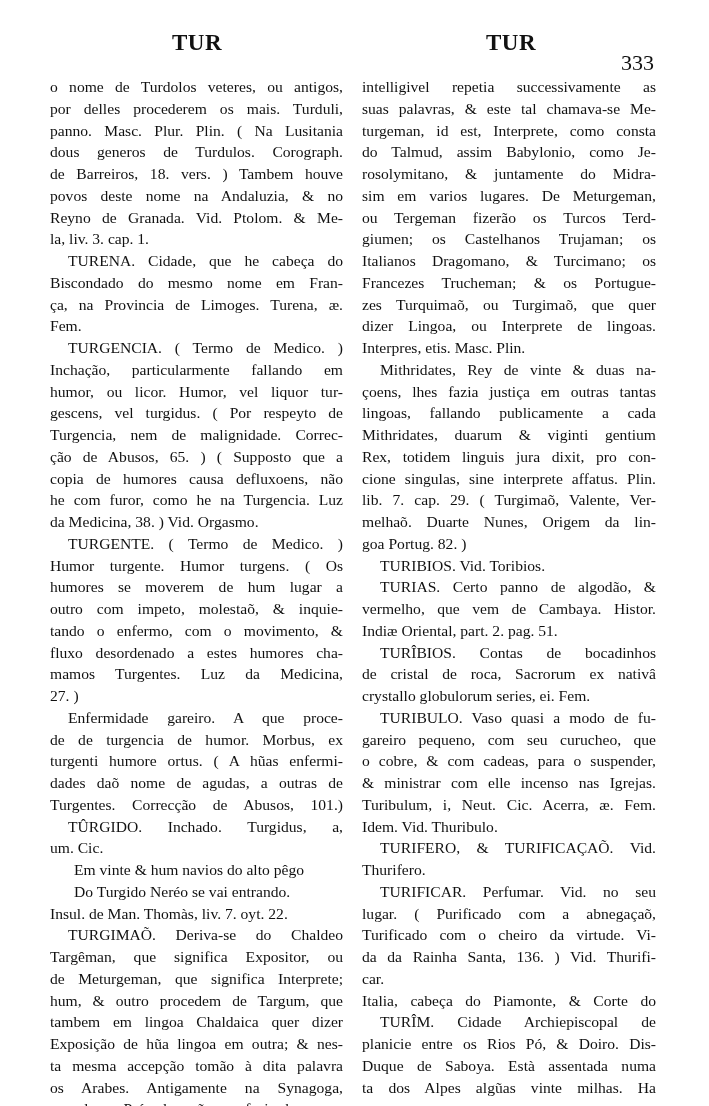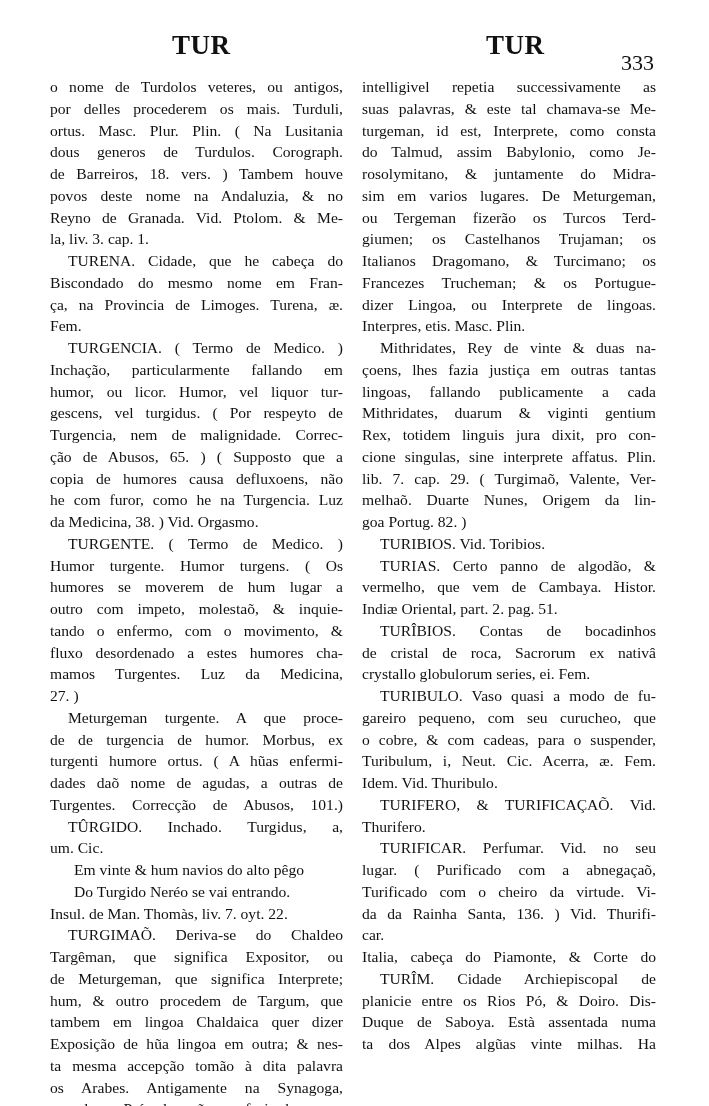--- a/index.html
+++ b/index.html
@@ -1,18 +1,18 @@
 <!DOCTYPE html>
 <html><head>
 <meta charset="utf-8">
 <style>
   html, body { margin: 0; padding: 0; background: #ffffff; }
   body { width: 709px; height: 1106px; position: relative; overflow: hidden;
          font-family: "Liberation Serif", "DejaVu Serif", serif; color: #111; }
-  .hdr { position: absolute; top: 30px; font-size: 27px; font-weight: bold; letter-spacing: 0.5px; }
+  .hdr { position: absolute; top: 30px; font-size: 23px; font-weight: bold; letter-spacing: 0.5px; }
   #hdr-left { left: 172px; }
   #hdr-right { left: 486px; }
   #pageno { position: absolute; top: 50px; left: 621px; font-size: 22px; font-weight: normal; }
   .col { position: absolute; top: 76px; font-size: 15.6px; line-height: 21.75px; text-align: justify; }
   #col-left { left: 50px; width: 293px; }
   #col-right { left: 362px; width: 294px; }
   .ln { display: block; white-space: nowrap; height: 21.75px; text-align-last: justify; }
   .ln.last { text-align-last: left; }
   .ind { padding-left: 18px; }
   .ind2 { padding-left: 24px; }
@@ -20,21 +20,21 @@
 </head>
 <body>
 
 <div id="hdr-left" class="hdr">TUR</div>
 <div id="hdr-right" class="hdr">TUR</div>
 <div id="pageno">333</div>
 
 <div id="col-left" class="col">
     <span class="ln">o nome de Turdolos veteres, ou antigos,</span>
     <span class="ln">por delles procederem os mais. Turduli,</span>
-    <span class="ln">ortus. Masc. Plur. Plin. ( Na Lusitania</span>
+    <span class="ln">panno. Masc. Plur. Plin. ( Na Lusitania</span>
     <span class="ln">dous generos de Turdulos. Corograph.</span>
     <span class="ln">de Barreiros, 18. vers. ) Tambem houve</span>
     <span class="ln">povos deste nome na Andaluzia, &amp; no</span>
     <span class="ln">Reyno de Granada. Vid. Ptolom. &amp; Me-</span>
     <span class="ln last">la, liv. 3. cap. 1.</span>
     <span class="ln ind">TURENA. Cidade, que he cabeça do</span>
     <span class="ln">Biscondado do mesmo nome em Fran-</span>
     <span class="ln">ça, na Provincia de Limoges. Turena, æ.</span>
     <span class="ln last">Fem.</span>
     <span class="ln ind">TURGENCIA. ( Termo de Medico. )</span>
@@ -47,21 +47,21 @@
     <span class="ln">he com furor, como he na Turgencia. Luz</span>
     <span class="ln last">da Medicina, 38. ) Vid. Orgasmo.</span>
     <span class="ln ind">TURGENTE. ( Termo de Medico. )</span>
     <span class="ln">Humor turgente. Humor turgens. ( Os</span>
     <span class="ln">humores se moverem de hum lugar a</span>
     <span class="ln">outro com impeto, molestaõ, &amp; inquie-</span>
     <span class="ln">tando o enfermo, com o movimento, &amp;</span>
     <span class="ln">fluxo desordenado a estes humores cha-</span>
     <span class="ln">mamos Turgentes. Luz da Medicina,</span>
     <span class="ln last">27. )</span>
-    <span class="ln ind">Meturgeman turgente. A que proce-</span>
+    <span class="ln ind">Enfermidade gareiro. A que proce-</span>
     <span class="ln">de de turgencia de humor. Morbus, ex</span>
     <span class="ln">turgenti humore ortus. ( A hũas enfermi-</span>
     <span class="ln">dades daõ nome de agudas, a outras de</span>
     <span class="ln">Turgentes. Correcção de Abusos, 101.)</span>
     <span class="ln ind">TÛRGIDO. Inchado. Turgidus, a,</span>
     <span class="ln last">um. Cic.</span>
     <span class="ln ind2 last">Em vinte &amp; hum navios do alto pêgo</span>
     <span class="ln ind2 last">Do Turgido Neréo se vai entrando.</span>
     <span class="ln last">Insul. de Man. Thomàs, liv. 7. oyt. 22.</span>
     <span class="ln ind">TURGIMAÕ. Deriva-se do Chaldeo</span>
@@ -78,20 +78,21 @@
     <span class="ln">intelligivel repetia successivamente as</span>
     <span class="ln">suas palavras, &amp; este tal chamava-se Me-</span>
     <span class="ln">turgeman, id est, Interprete, como consta</span>
     <span class="ln">do Talmud, assim Babylonio, como Je-</span>
     <span class="ln">rosolymitano, &amp; juntamente do Midra-</span>
     <span class="ln">sim em varios lugares. De Meturgeman,</span>
     <span class="ln">ou Tergeman fizerão os Turcos Terd-</span>
     <span class="ln">giumen; os Castelhanos Trujaman; os</span>
     <span class="ln">Italianos Dragomano, &amp; Turcimano; os</span>
     <span class="ln">Francezes Trucheman; &amp; os Portugue-</span>
+    <span class="ln">zes Turquimaõ, ou Turgimaõ, que quer</span>
     <span class="ln">dizer Lingoa, ou Interprete de lingoas.</span>
     <span class="ln last">Interpres, etis. Masc. Plin.</span>
     <span class="ln ind">Mithridates, Rey de vinte &amp; duas na-</span>
     <span class="ln">çoens, lhes fazia justiça em outras tantas</span>
     <span class="ln">lingoas, fallando publicamente a cada</span>
     <span class="ln">Mithridates, duarum &amp; viginti gentium</span>
     <span class="ln">Rex, totidem linguis jura dixit, pro con-</span>
     <span class="ln">cione singulas, sine interprete affatus. Plin.</span>
     <span class="ln">lib. 7. cap. 29. ( Turgimaõ, Valente, Ver-</span>
     <span class="ln">melhaõ. Duarte Nunes, Origem da lin-</span>
@@ -99,20 +100,21 @@
     <span class="ln ind last">TURIBIOS. Vid. Toribios.</span>
     <span class="ln ind">TURIAS. Certo panno de algodão, &amp;</span>
     <span class="ln">vermelho, que vem de Cambaya. Histor.</span>
     <span class="ln last">Indiæ Oriental, part. 2. pag. 51.</span>
     <span class="ln ind">TURÎBIOS. Contas de bocadinhos</span>
     <span class="ln">de cristal de roca, Sacrorum ex nativâ</span>
     <span class="ln last">crystallo globulorum series, ei. Fem.</span>
     <span class="ln ind">TURIBULO. Vaso quasi a modo de fu-</span>
     <span class="ln">gareiro pequeno, com seu curucheo, que</span>
     <span class="ln">o cobre, &amp; com cadeas, para o suspender,</span>
+    <span class="ln">&amp; ministrar com elle incenso nas Igrejas.</span>
     <span class="ln">Turibulum, i, Neut. Cic. Acerra, æ. Fem.</span>
     <span class="ln last">Idem. Vid. Thuribulo.</span>
     <span class="ln ind">TURIFERO, &amp; TURIFICAÇAÕ. Vid.</span>
     <span class="ln last">Thurifero.</span>
     <span class="ln ind">TURIFICAR. Perfumar. Vid. no seu</span>
     <span class="ln">lugar. ( Purificado com a abnegaçaõ,</span>
     <span class="ln">Turificado com o cheiro da virtude. Vi-</span>
     <span class="ln">da da Rainha Santa, 136. ) Vid. Thurifi-</span>
     <span class="ln last">car.</span>
     <span class="ln">Italia, cabeça do Piamonte, &amp; Corte do</span>

